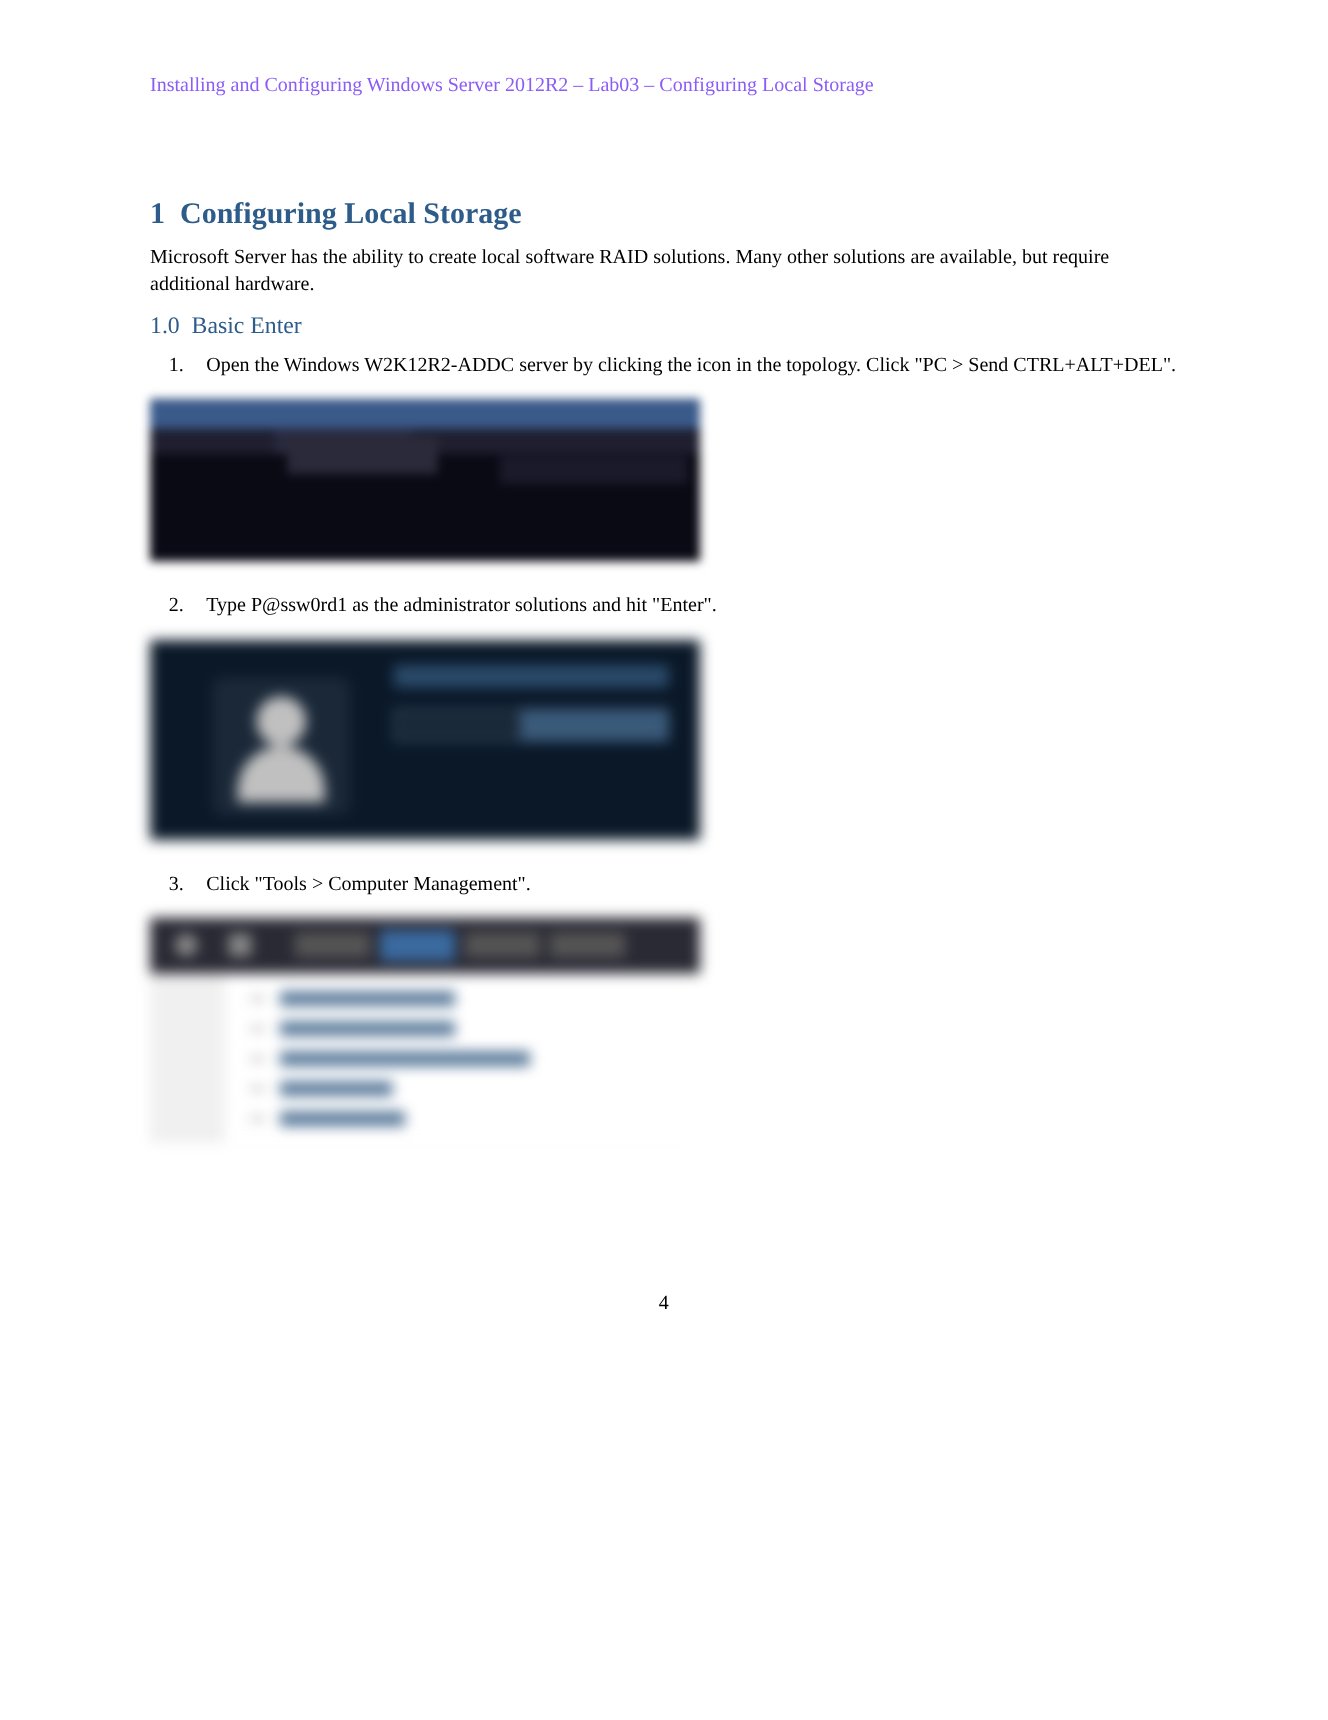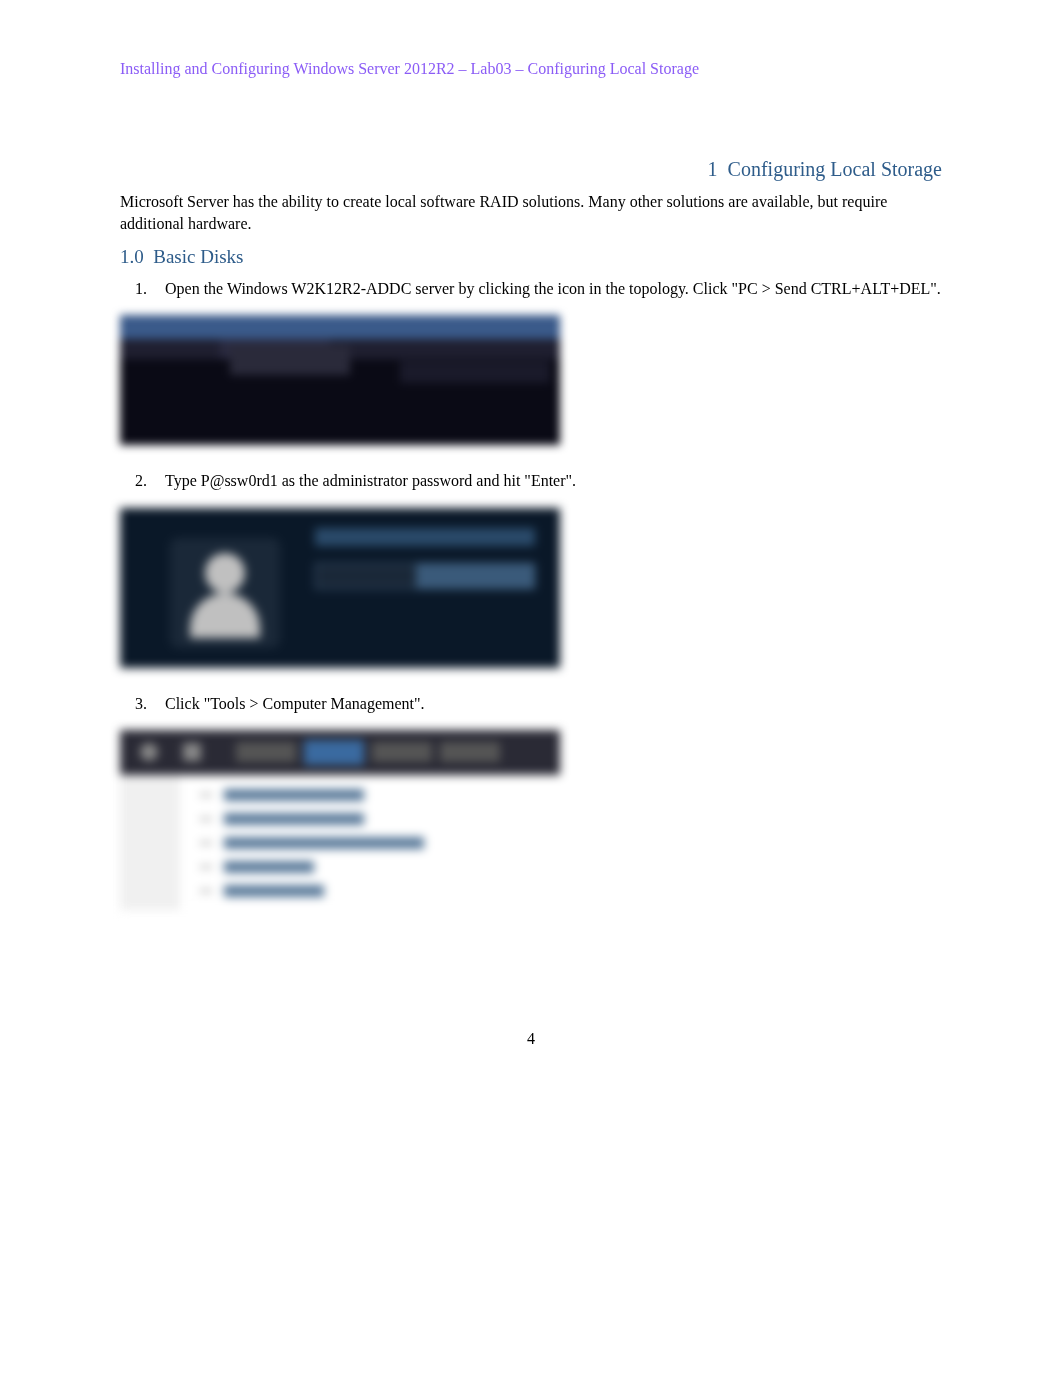--- a/index.html
+++ b/index.html
@@ -14,25 +14,24 @@
       margin: 0 auto;
       padding: 60px 120px 80px 120px;
       color: #000000;
     }
     .header-text {
       font-size: 16px;
       color: #8b5cf6;
       margin-bottom: 80px;
     }
     .h1-section {
-      font-size: 20px;
+      font-size: 24px;
       color: #2e5c8a;
       margin-bottom: 10px;
-      font-weight: normal;
-      text-align: right;
+      font-weight: bold;
     }
     .body-text {
       font-size: 16px;
       color: #000000;
       line-height: 1.4;
       margin-bottom: 4px;
     }
     .h2-section {
       font-size: 19px;
       color: #2e5c8a;
@@ -250,21 +249,21 @@
 
 <div class="header-text">Installing and Configuring Windows Server 2012R2 – Lab03 – Configuring Local Storage</div>
 
 <h1 class="h1-section">
   <span>1</span>&nbsp;&nbsp;<span>Configuring Local Storage</span>
 </h1>
 
 <p class="body-text">Microsoft Server has the ability to create local software RAID solutions. Many other solutions are available, but require additional hardware.</p>
 
 <h2 class="h2-section">
-  <span>1.0</span>&nbsp;&nbsp;<span>Basic Disks</span>
+  <span>1.0</span>&nbsp;&nbsp;<span>Basic Enter</span>
 </h2>
 
 <ol class="numbered-list">
   <li>
     <span class="list-number">1.</span>
     <span>Open the Windows W2K12R2-ADDC server by clicking the icon in the topology. Click "PC &gt; Send CTRL+ALT+DEL".</span>
   </li>
 </ol>
 
 <div class="screenshot-1">
@@ -273,21 +272,21 @@
     <div class="tab"></div>
   </div>
   <div class="content"></div>
   <div class="inner-box"></div>
   <div class="inner-box2"></div>
 </div>
 
 <ol class="numbered-list">
   <li>
     <span class="list-number">2.</span>
-    <span>Type P@ssw0rd1  as the administrator password and hit "Enter".</span>
+    <span>Type P@ssw0rd1  as the administrator solutions and hit "Enter".</span>
   </li>
 </ol>
 
 <div class="screenshot-2">
   <div class="avatar-area"></div>
   <div class="avatar-head"></div>
   <div class="avatar-body"></div>
   <div class="label-bar"></div>
   <div class="input-bar"></div>
   <div class="input-fill"></div>

